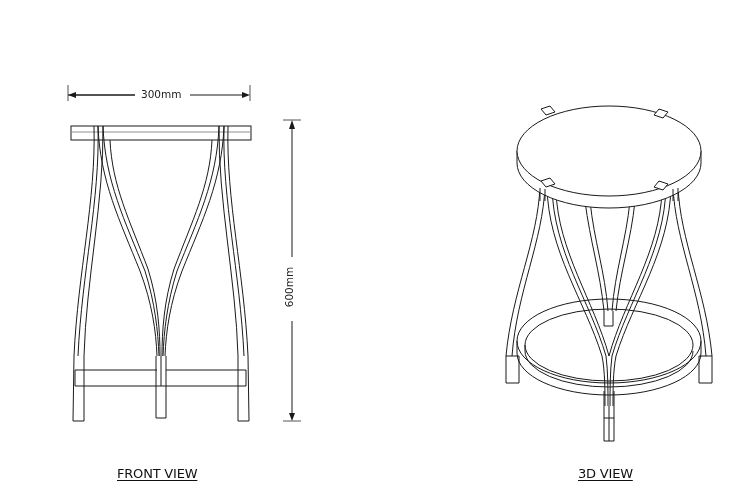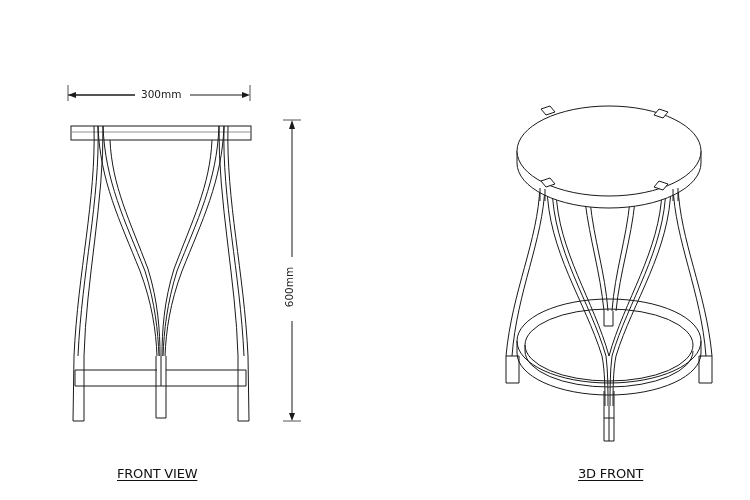--- a/index.html
+++ b/index.html
@@ -146,14 +146,14 @@
       <line x1="673" y1="178" x2="673" y2="190"></line>
       <line x1="678" y1="177" x2="678" y2="190"></line>
     </g>
   </g>
 </svg>
 
 <div class="dim-label" style="left:138px; top:77px;">300mm</div>
 <div class="dim-label" style="left:266px; top:270px; transform: rotate(-90deg); transform-origin: center;">600mm</div>
 
 <div class="caption" style="left:117px; top:455px;">FRONT VIEW</div>
-<div class="caption" style="left:578px; top:455px;">3D FRONT</div>
+<div class="caption" style="left:578px; top:455px;">3D VIEW</div>
 </div>
 
 </body></html>

